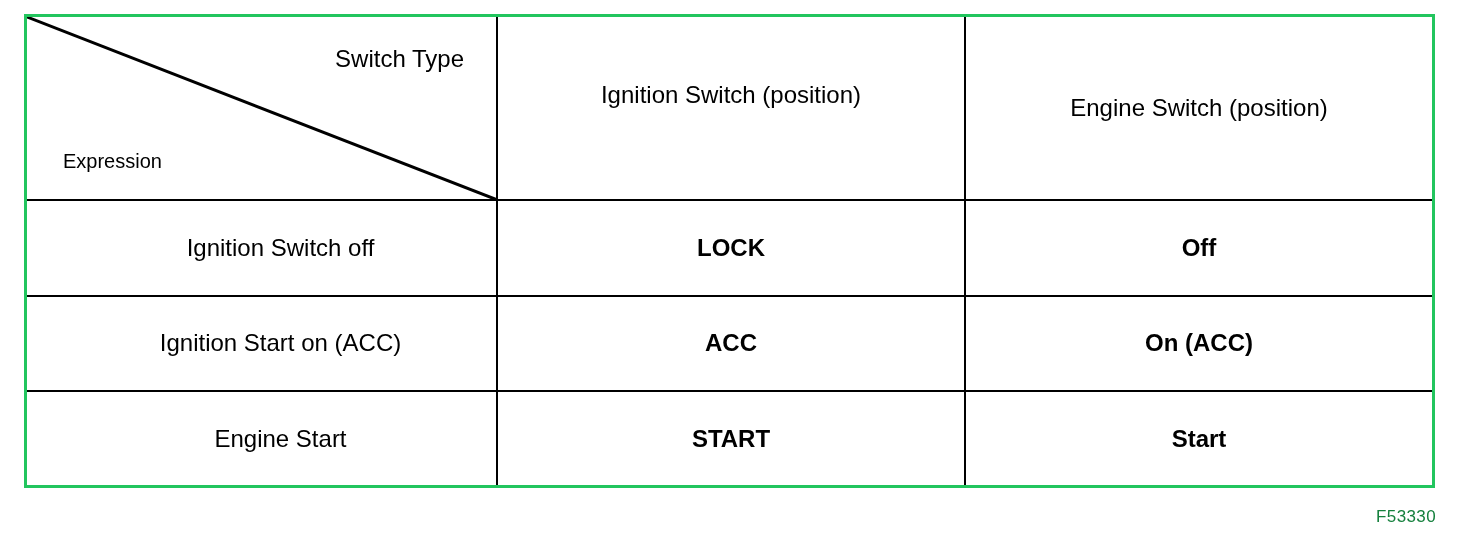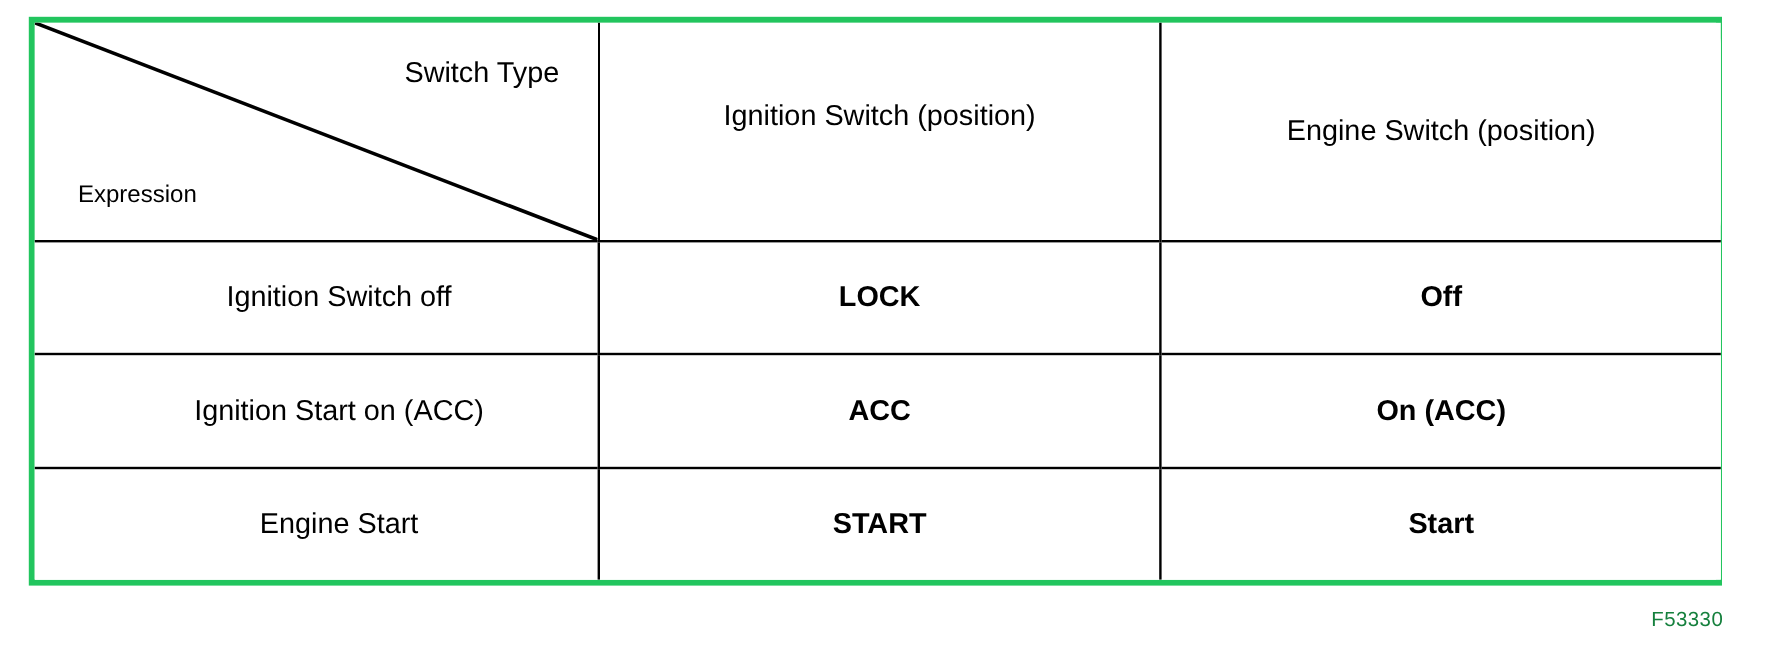--- a/index.html
+++ b/index.html
@@ -18,21 +18,21 @@
   }
 
   
   #table-wrap {
     position: absolute;
     left: 24px;
     top: 14px;
     width: 1411px;   
     height: 474px;   
     box-sizing: border-box;
-    border: 5px solid #22c55e;
+    border: 3px solid #22c55e;
     background: #ffffff;
   }
   table.sw-table {
     width: 100%;
     height: 100%;
     border-collapse: collapse;
     table-layout: fixed;
     background: #ffffff;
   }
   table.sw-table td {
@@ -84,21 +84,20 @@
     bottom: 26px;
     font-size: 20px;
     white-space: nowrap;
   }
 
   
   .head-cell {
     text-align: center;
     height: 155px;
     position: relative;
-    border-radius: 17px;
   }
   .head-cell .head-text {
     display: block;
     font-size: 24px;
     white-space: nowrap;
   }
   .head-cell.head-a .head-text { padding-bottom: 26px; }
   .head-cell.head-b .head-text { padding-bottom: 0px; }
 
   

